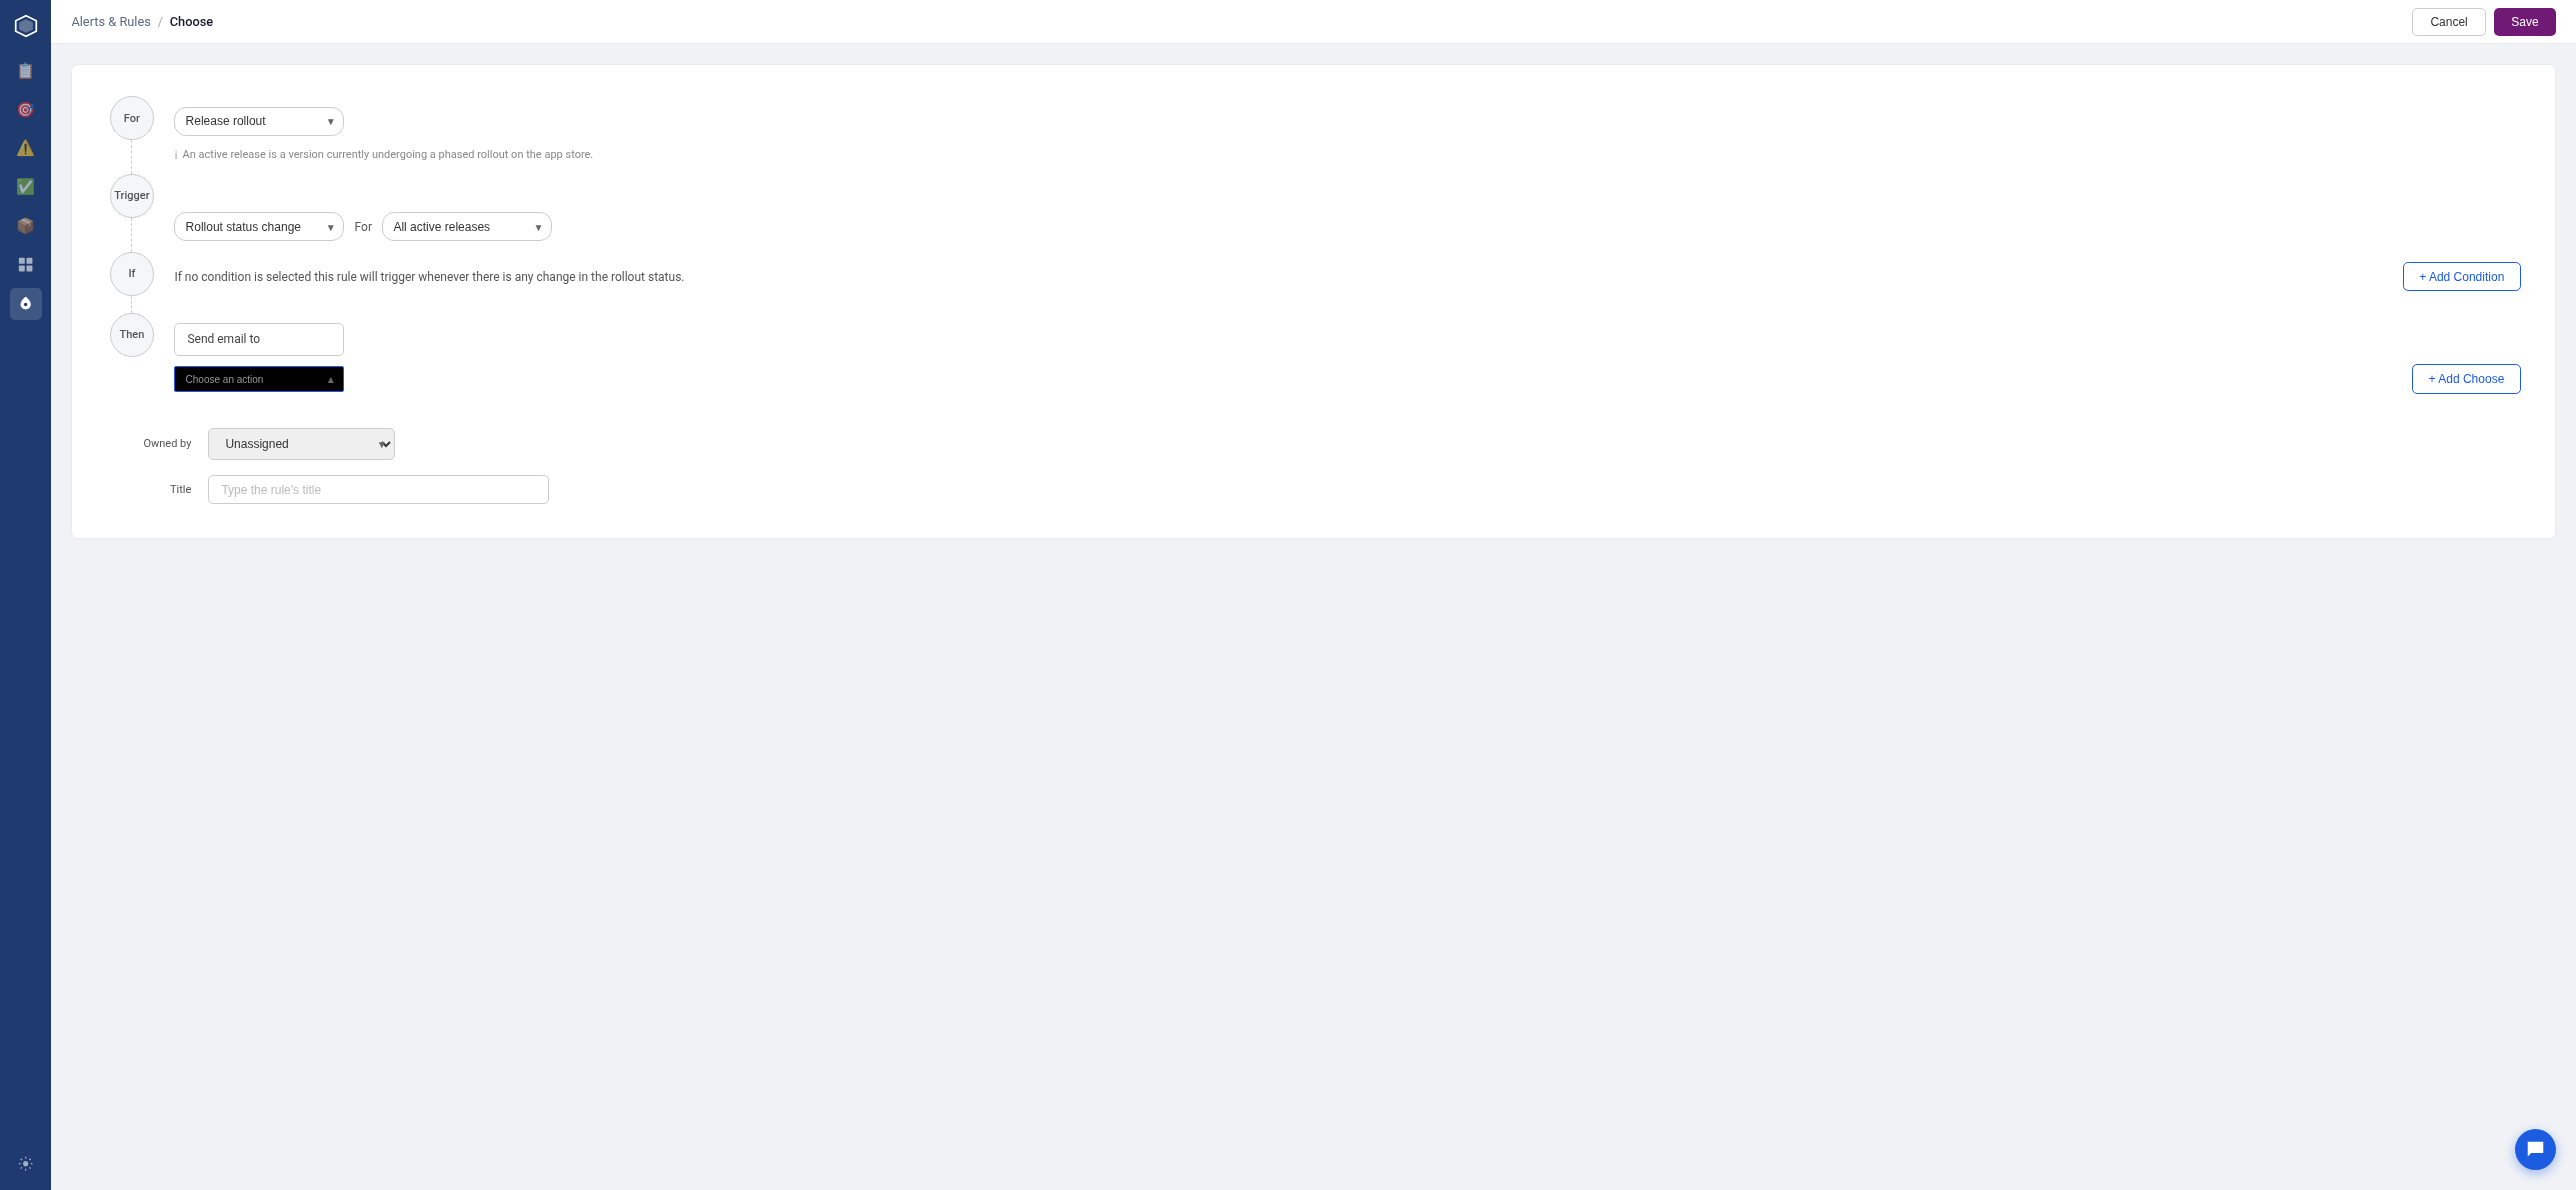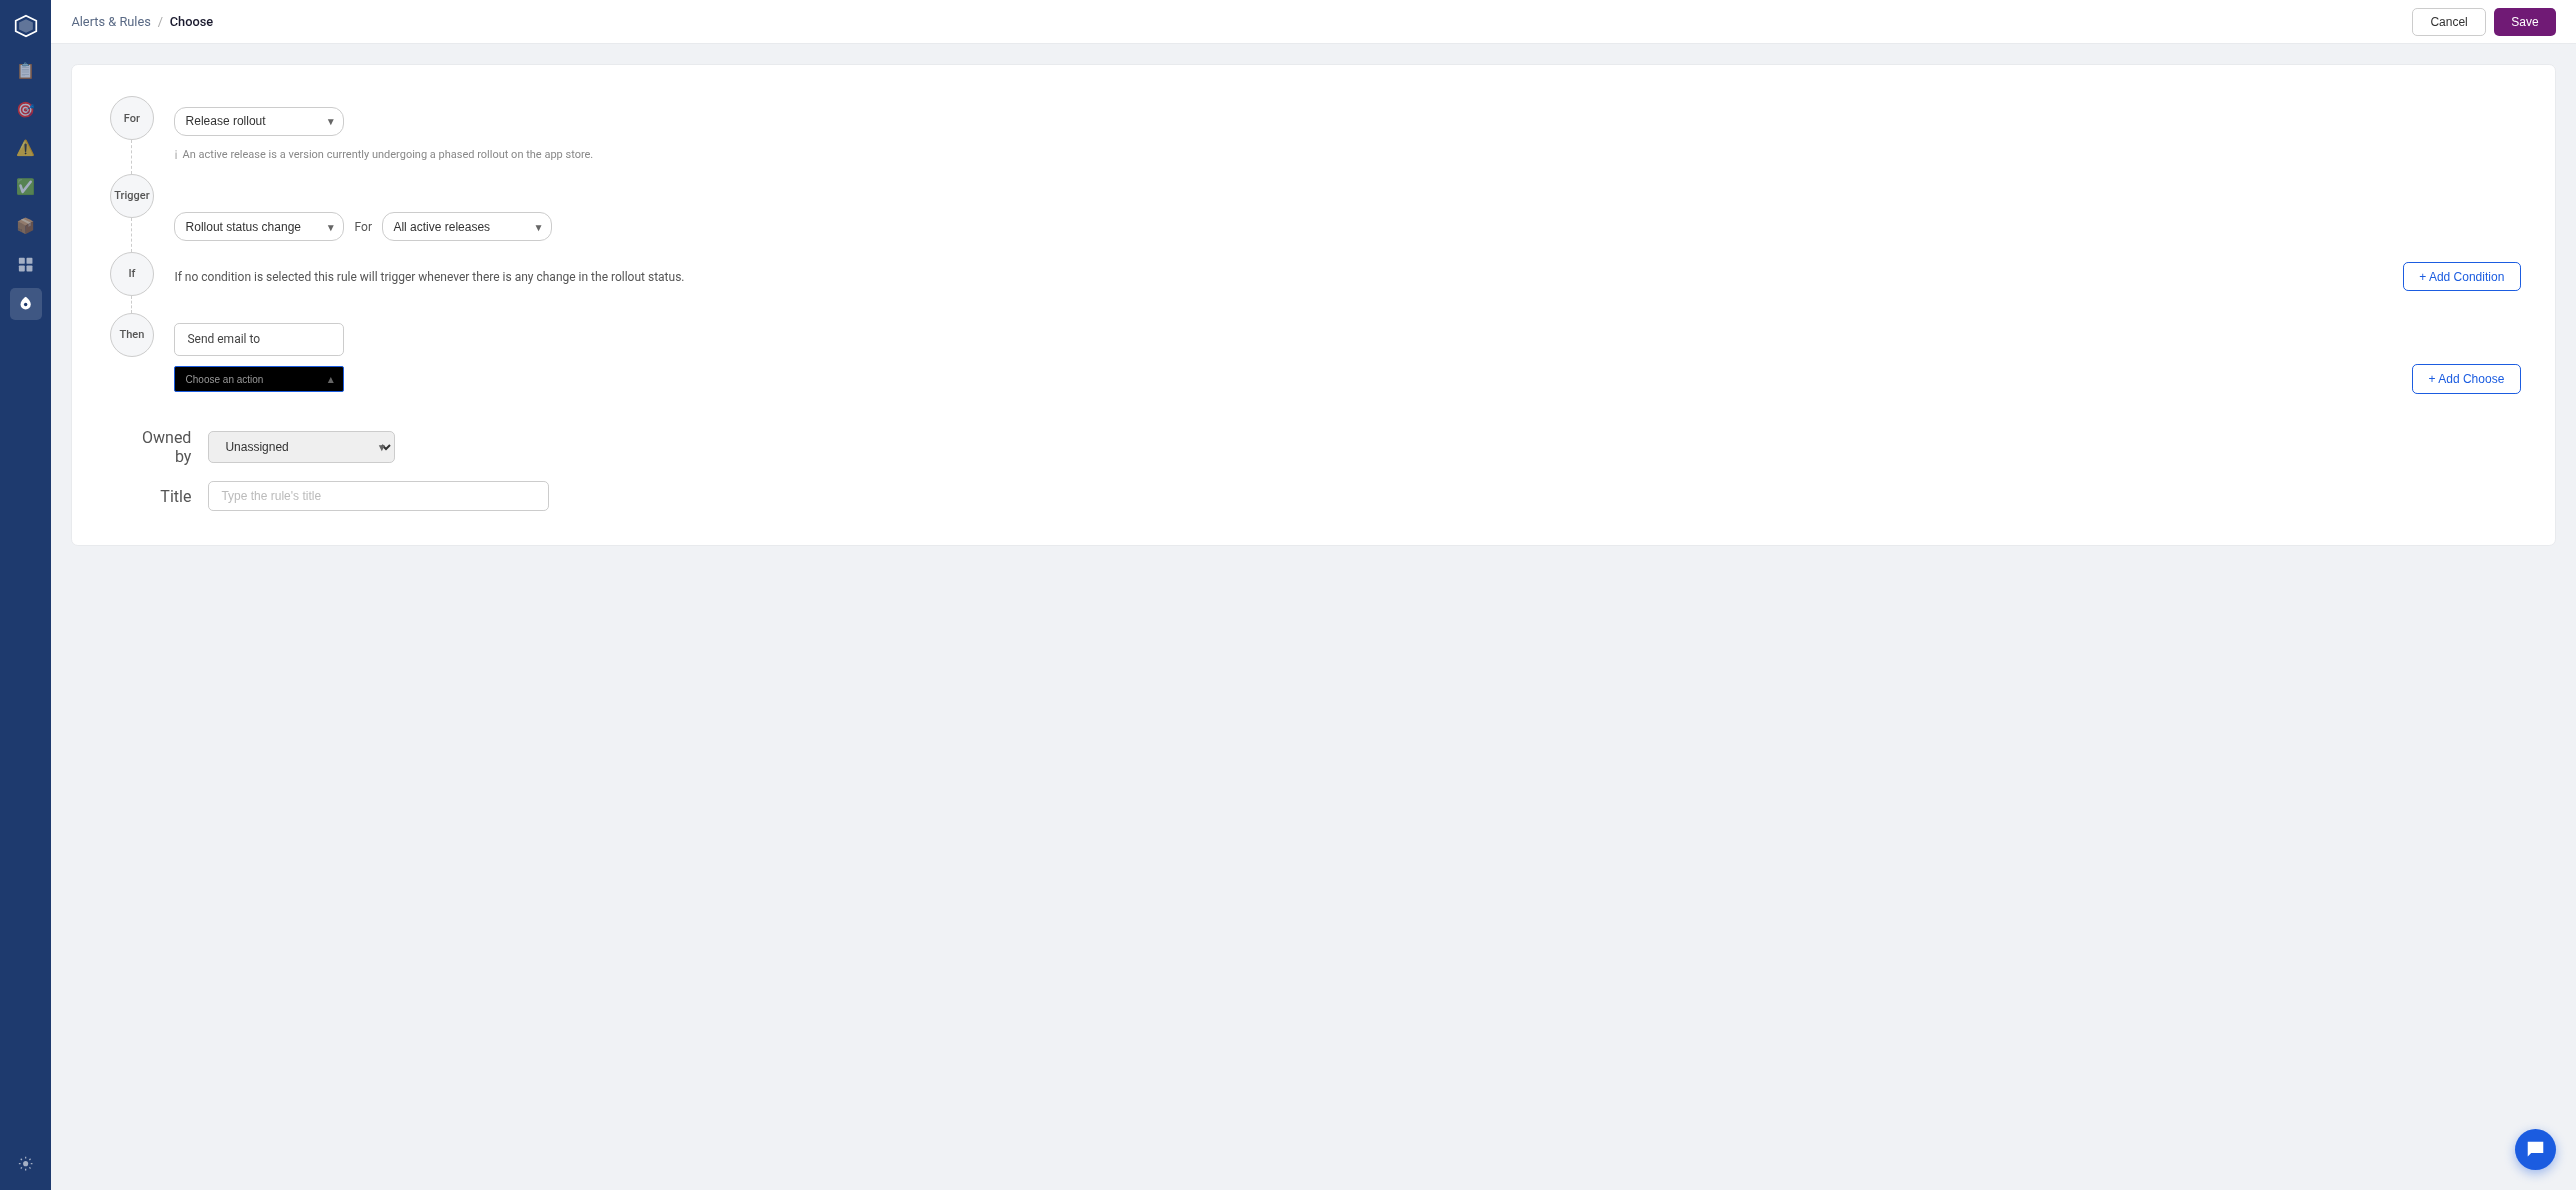--- a/index.html
+++ b/index.html
@@ -279,21 +279,21 @@
       flex-direction: column;
       gap: 15.3px;
       padding-left: 17px;
     }
     .meta-row {
       display: flex;
       align-items: center;
       gap: 17px;
     }
     .meta-label {
-      font-size: 16px;
+      font-size: 11px;
       color: #555;
       width: 68px;
       text-align: right;
     }
     .meta-input {
       border: 0.9px solid #ccc;
       border-radius: 5.1px;
       padding: 6.8px 12px;
       font-size: 12px;
       color: #333;

